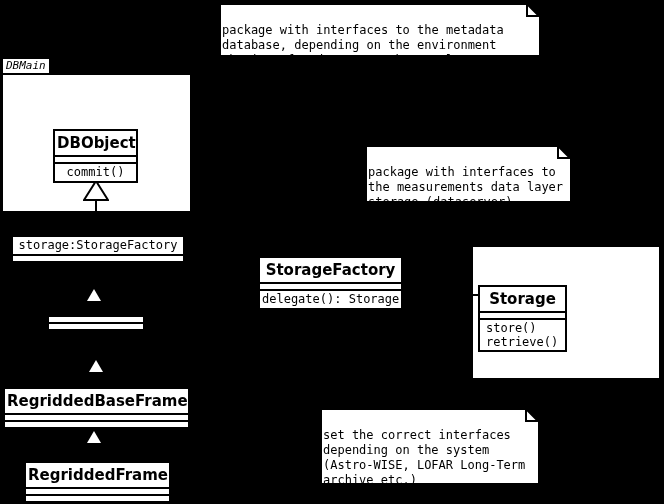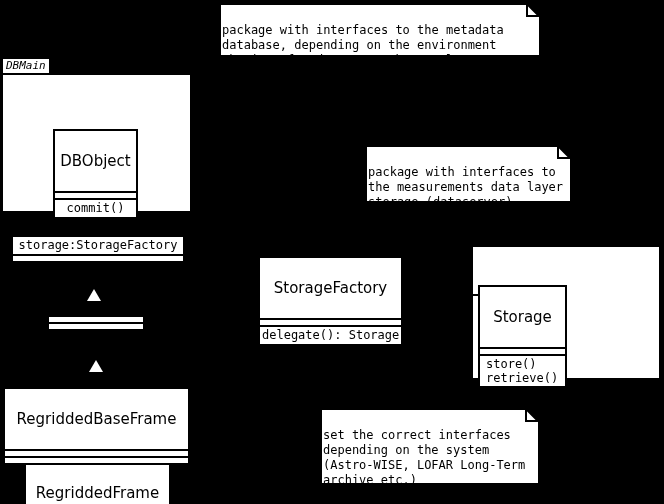--- a/index.html
+++ b/index.html
@@ -10,22 +10,22 @@
   
   .pkg-body{position:absolute;background:#fff;border:2px solid #000;box-sizing:border-box;}
   .pkg-tab{position:absolute;background:#fff;border:2px solid #000;box-sizing:border-box;
            font-size:11px;line-height:12px;padding:1px 3px;white-space:nowrap;}
   #pkg1-body{left:1px;top:73px;width:191px;height:140px;}
   #pkg1-tab{left:1px;top:57px;font-style:italic;}
   #pkg2-body{left:471px;top:245px;width:190px;height:135px;}
   #pkg2-tab{left:471px;top:225px;}
   
   .cls{position:absolute;background:#fff;border:2px solid #000;box-sizing:border-box;}
-  .cname{font-family:"DejaVu Sans","Liberation Sans",sans-serif;font-weight:normal;
-         font-size:15px;line-height:20px;text-align:center;padding:20px 2px;white-space:nowrap;}
+  .cname{font-family:"DejaVu Sans","Liberation Sans",sans-serif;font-weight:bold;
+         font-size:15px;line-height:20px;text-align:center;padding:2px 2px;white-space:nowrap;}
   .comp{border-top:2px solid #000;font-size:12px;line-height:15px;text-align:center;
         padding:1px 2px;min-height:5px;box-sizing:content-box;white-space:nowrap;}
   .comp.empty{padding:0;min-height:5px;}
   .comp.left{text-align:left;padding-left:6px;}
   .comp .op{display:block;line-height:14px;}
   #c-dbobject{left:53px;top:129px;width:85px;}
   #c-dataobject{left:11px;top:233px;width:174px;}
   #c-baseframe{left:47px;top:313px;width:98px;}
   #c-regriddedbaseframe{left:3px;top:387px;width:187px;}
   #c-regriddedframe{left:24px;top:461px;width:147px;}

